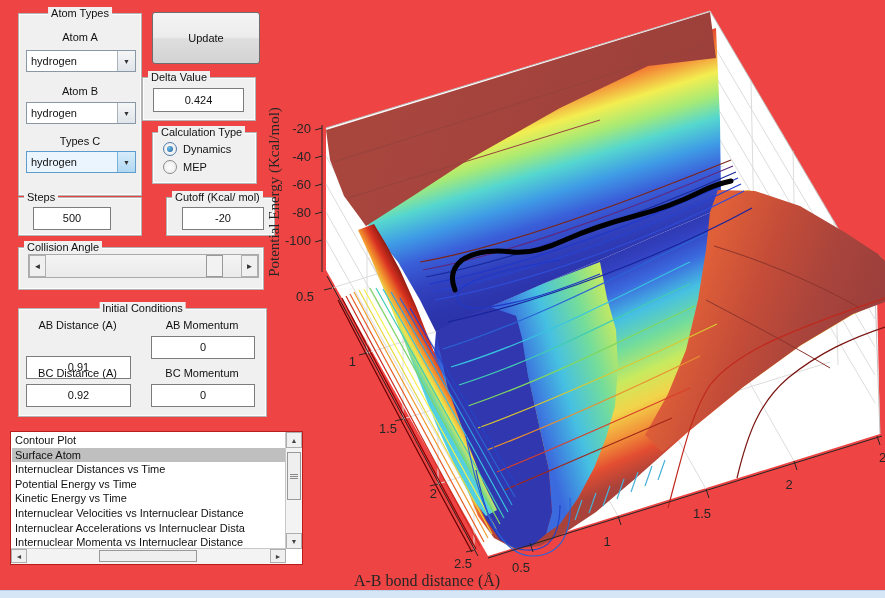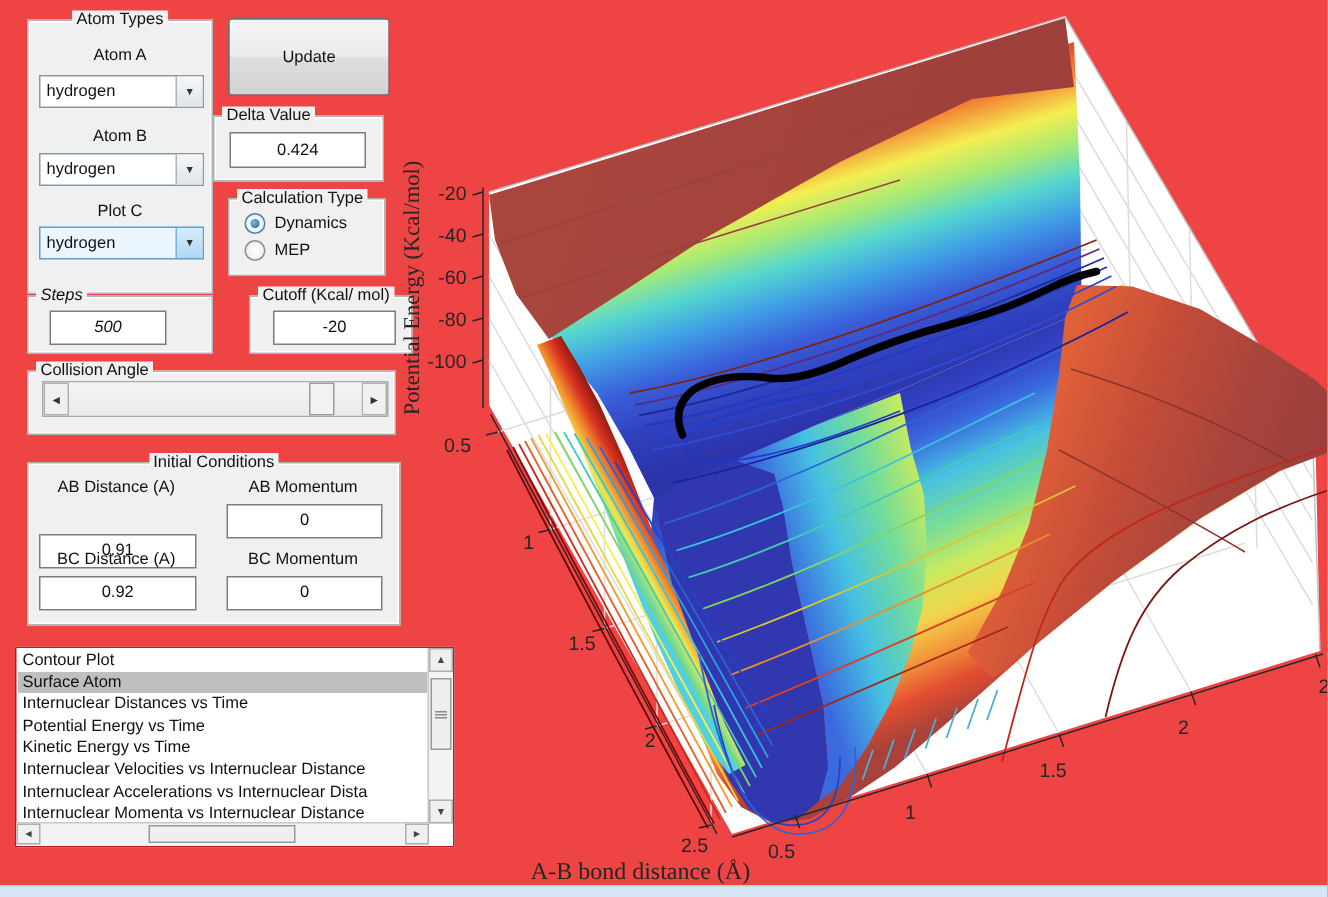--- a/index.html
+++ b/index.html
@@ -49,21 +49,21 @@
     <div class="lbl" style="left:0;top:17px;width:100%;">Atom A</div>
     <div class="combo" style="left:7px;top:36px;">
       <span class="ctext">hydrogen</span>
       <span class="carr">▼</span>
     </div>
     <div class="lbl" style="left:0;top:71px;width:100%;">Atom B</div>
     <div class="combo" style="left:7px;top:88px;">
       <span class="ctext">hydrogen</span>
       <span class="carr">▼</span>
     </div>
-    <div class="lbl" style="left:0;top:121px;width:100%;">Plot C</div>
+    <div class="lbl" style="left:0;top:121px;width:100%;">Types C</div>
     <div class="combo focus" style="left:7px;top:137px;">
       <span class="ctext">hydrogen</span>
       <span class="carr">▼</span>
     </div>
   </div>
 
   <div class="btn" style="left:152px;top:12px;width:106px;height:50px;">
     <span>Update</span>
   </div>
 
@@ -77,21 +77,21 @@
     <div class="radio-row" style="left:10px;top:9px;">
       <span class="radio on"></span>
       <span>Dynamics</span>
     </div>
     <div class="radio-row" style="left:10px;top:27px;">
       <span class="radio"></span>
       <span>MEP</span>
     </div>
   </div>
 
-  <div class="panel" style="left:18px;top:197px;width:122px;height:37px;font-style:italic;">
+  <div class="panel" style="left:18px;top:197px;width:122px;height:37px;">
     <span class="panel-title pt-left">Steps</span>
     <div class="edit" style="left:14px;top:9px;width:76px;height:21px;line-height:21px;">500</div>
   </div>
 
   <div class="panel" style="left:166px;top:197px;width:107px;height:37px;">
     <span class="panel-title pt-left">Cutoff (Kcal/ mol)</span>
     <div class="edit" style="left:15px;top:9px;width:80px;height:21px;line-height:21px;">-20</div>
   </div>
 
   <div class="panel" style="left:18px;top:247px;width:244px;height:41px;">

